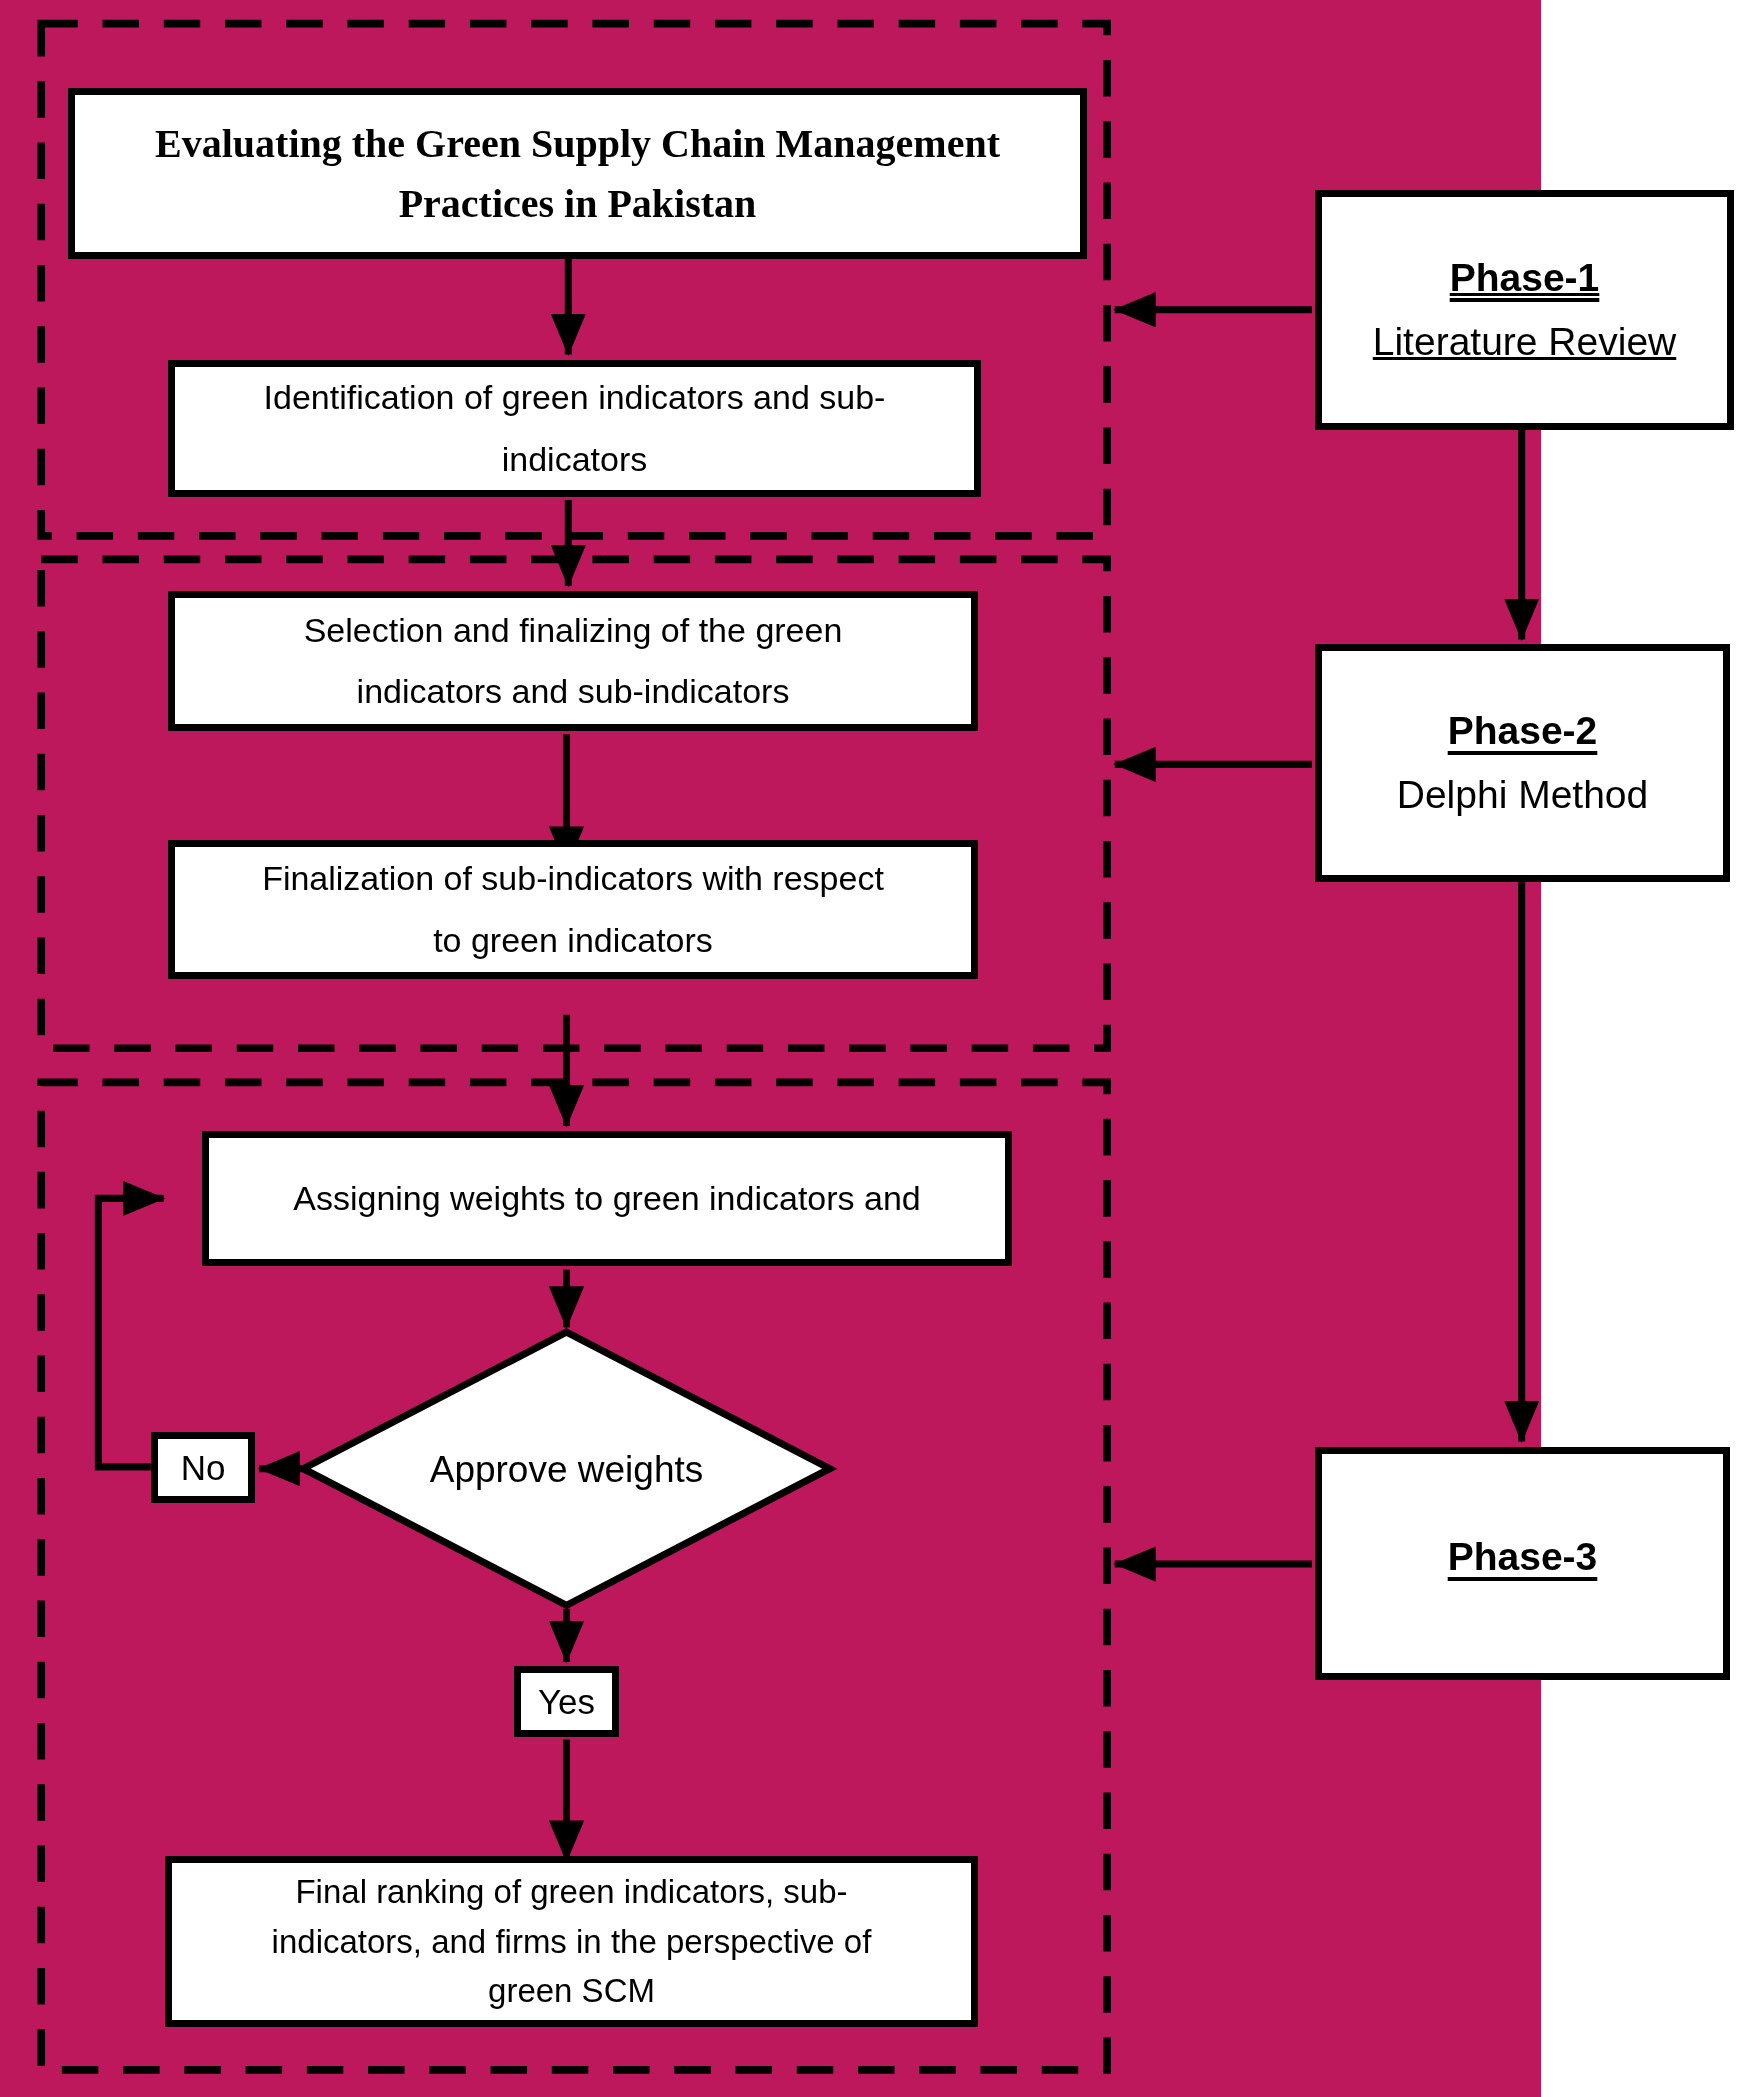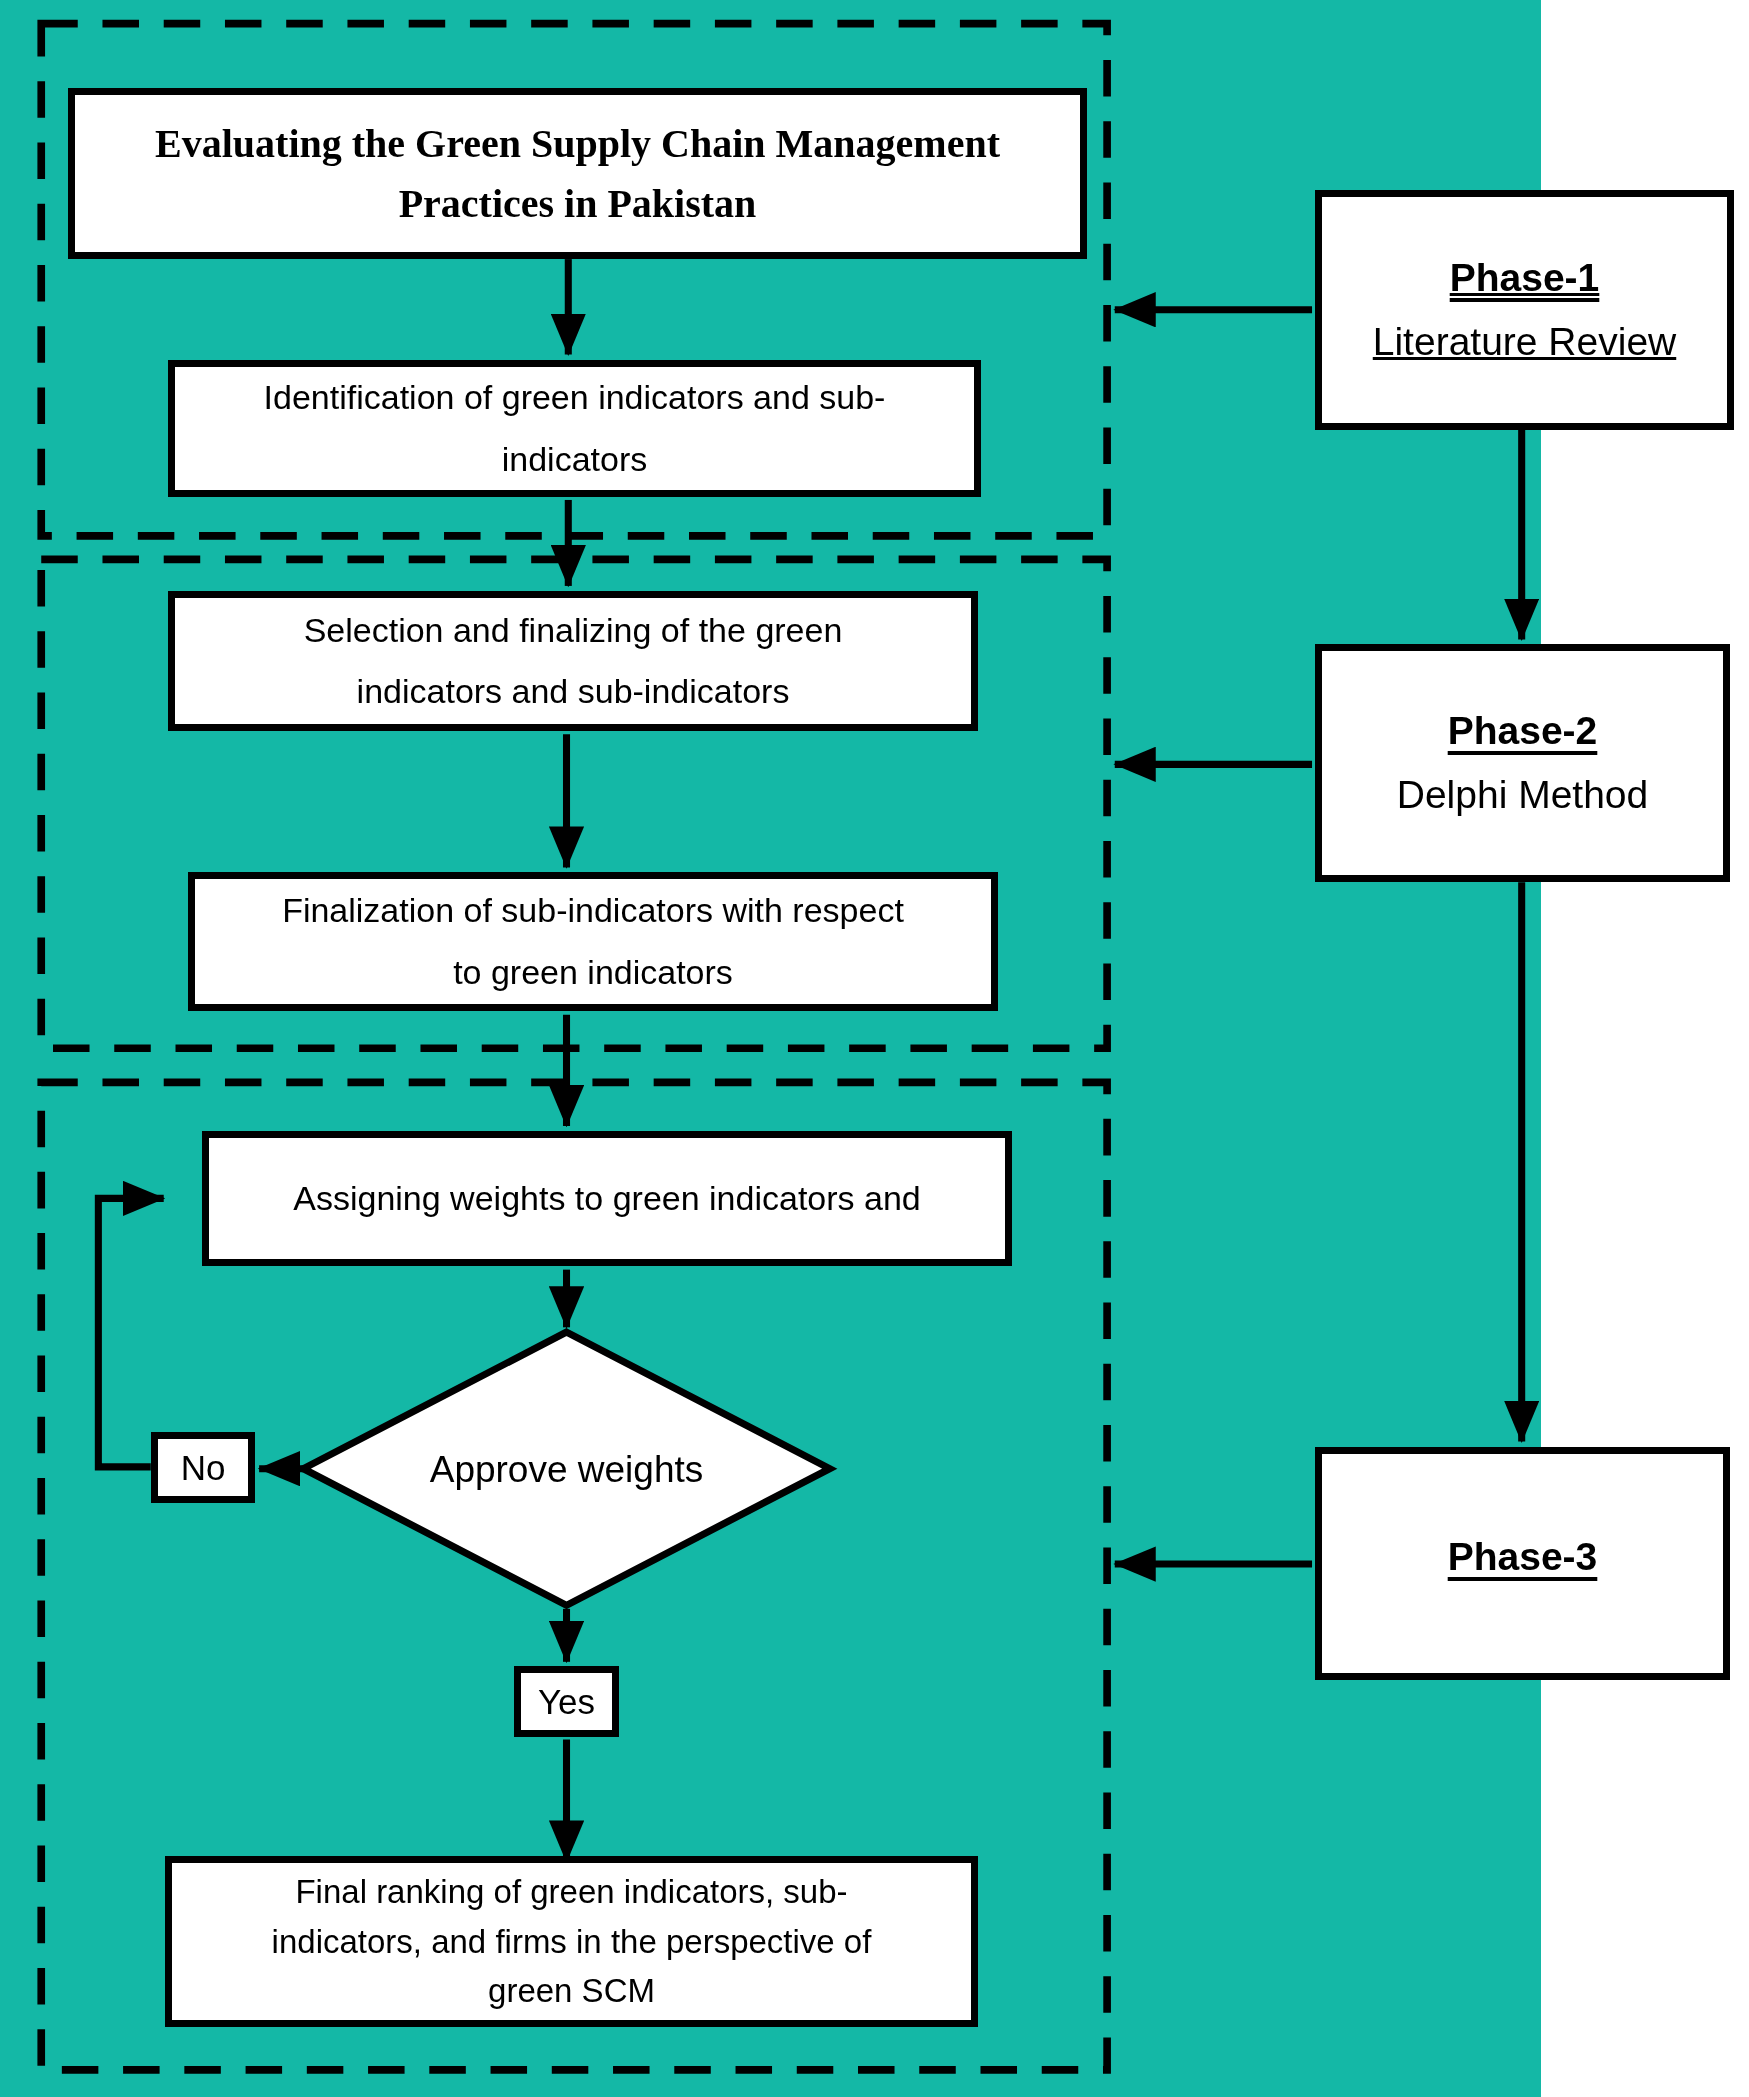--- a/index.html
+++ b/index.html
@@ -1,20 +1,20 @@
 <!DOCTYPE html>
 <html style="font-size:9.4px"><head>
 <meta charset="utf-8">
 <style>
   html,body{margin:0;padding:0;background:#ffffff;}
   .canvas{
     position:relative;
     width:1541px;
     height:2097px;
-    background:#14b8a6;
+    background:#be185d;
     font-family:"Liberation Sans", sans-serif;
     color:#000;
   }
   .layer{position:absolute;left:0;top:0;width:1749px;height:2097px;}
   .box{
     position:absolute;
     box-sizing:border-box;
     border:7.7px solid #000;
     background:#ffffff;
     display:flex;
@@ -106,21 +106,21 @@
   <div class="box process" style="left:168px;top:591px;width:810px;height:140px;">
     <span class="line">Selection and finalizing of the green</span>
     <span class="line">indicators and sub-indicators</span>
   </div>
 
   <div class="box process" style="left:168px;top:360px;width:813px;height:137px;">
     <span class="line">Identification of green indicators and sub-</span>
     <span class="line">indicators</span>
   </div>
 
-  <div class="box process" style="left:168px;top:872px;width:810px;height:139px;margin-left:20px;">
+  <div class="box process" style="left:168px;top:840px;width:810px;height:139px;">
     <span class="line">Finalization of sub-indicators with respect</span>
     <span class="line">to green indicators</span>
   </div>
 
   <div class="box process" style="left:168px;top:1131px;width:810px;height:135px;margin-left:34px;">
     <span class="line">Assigning weights to green indicators and</span>
   </div>
 
   <div class="decision-label" style="left:331px;top:1434px;width:471px;height:71px;">Approve weights</div>
 

